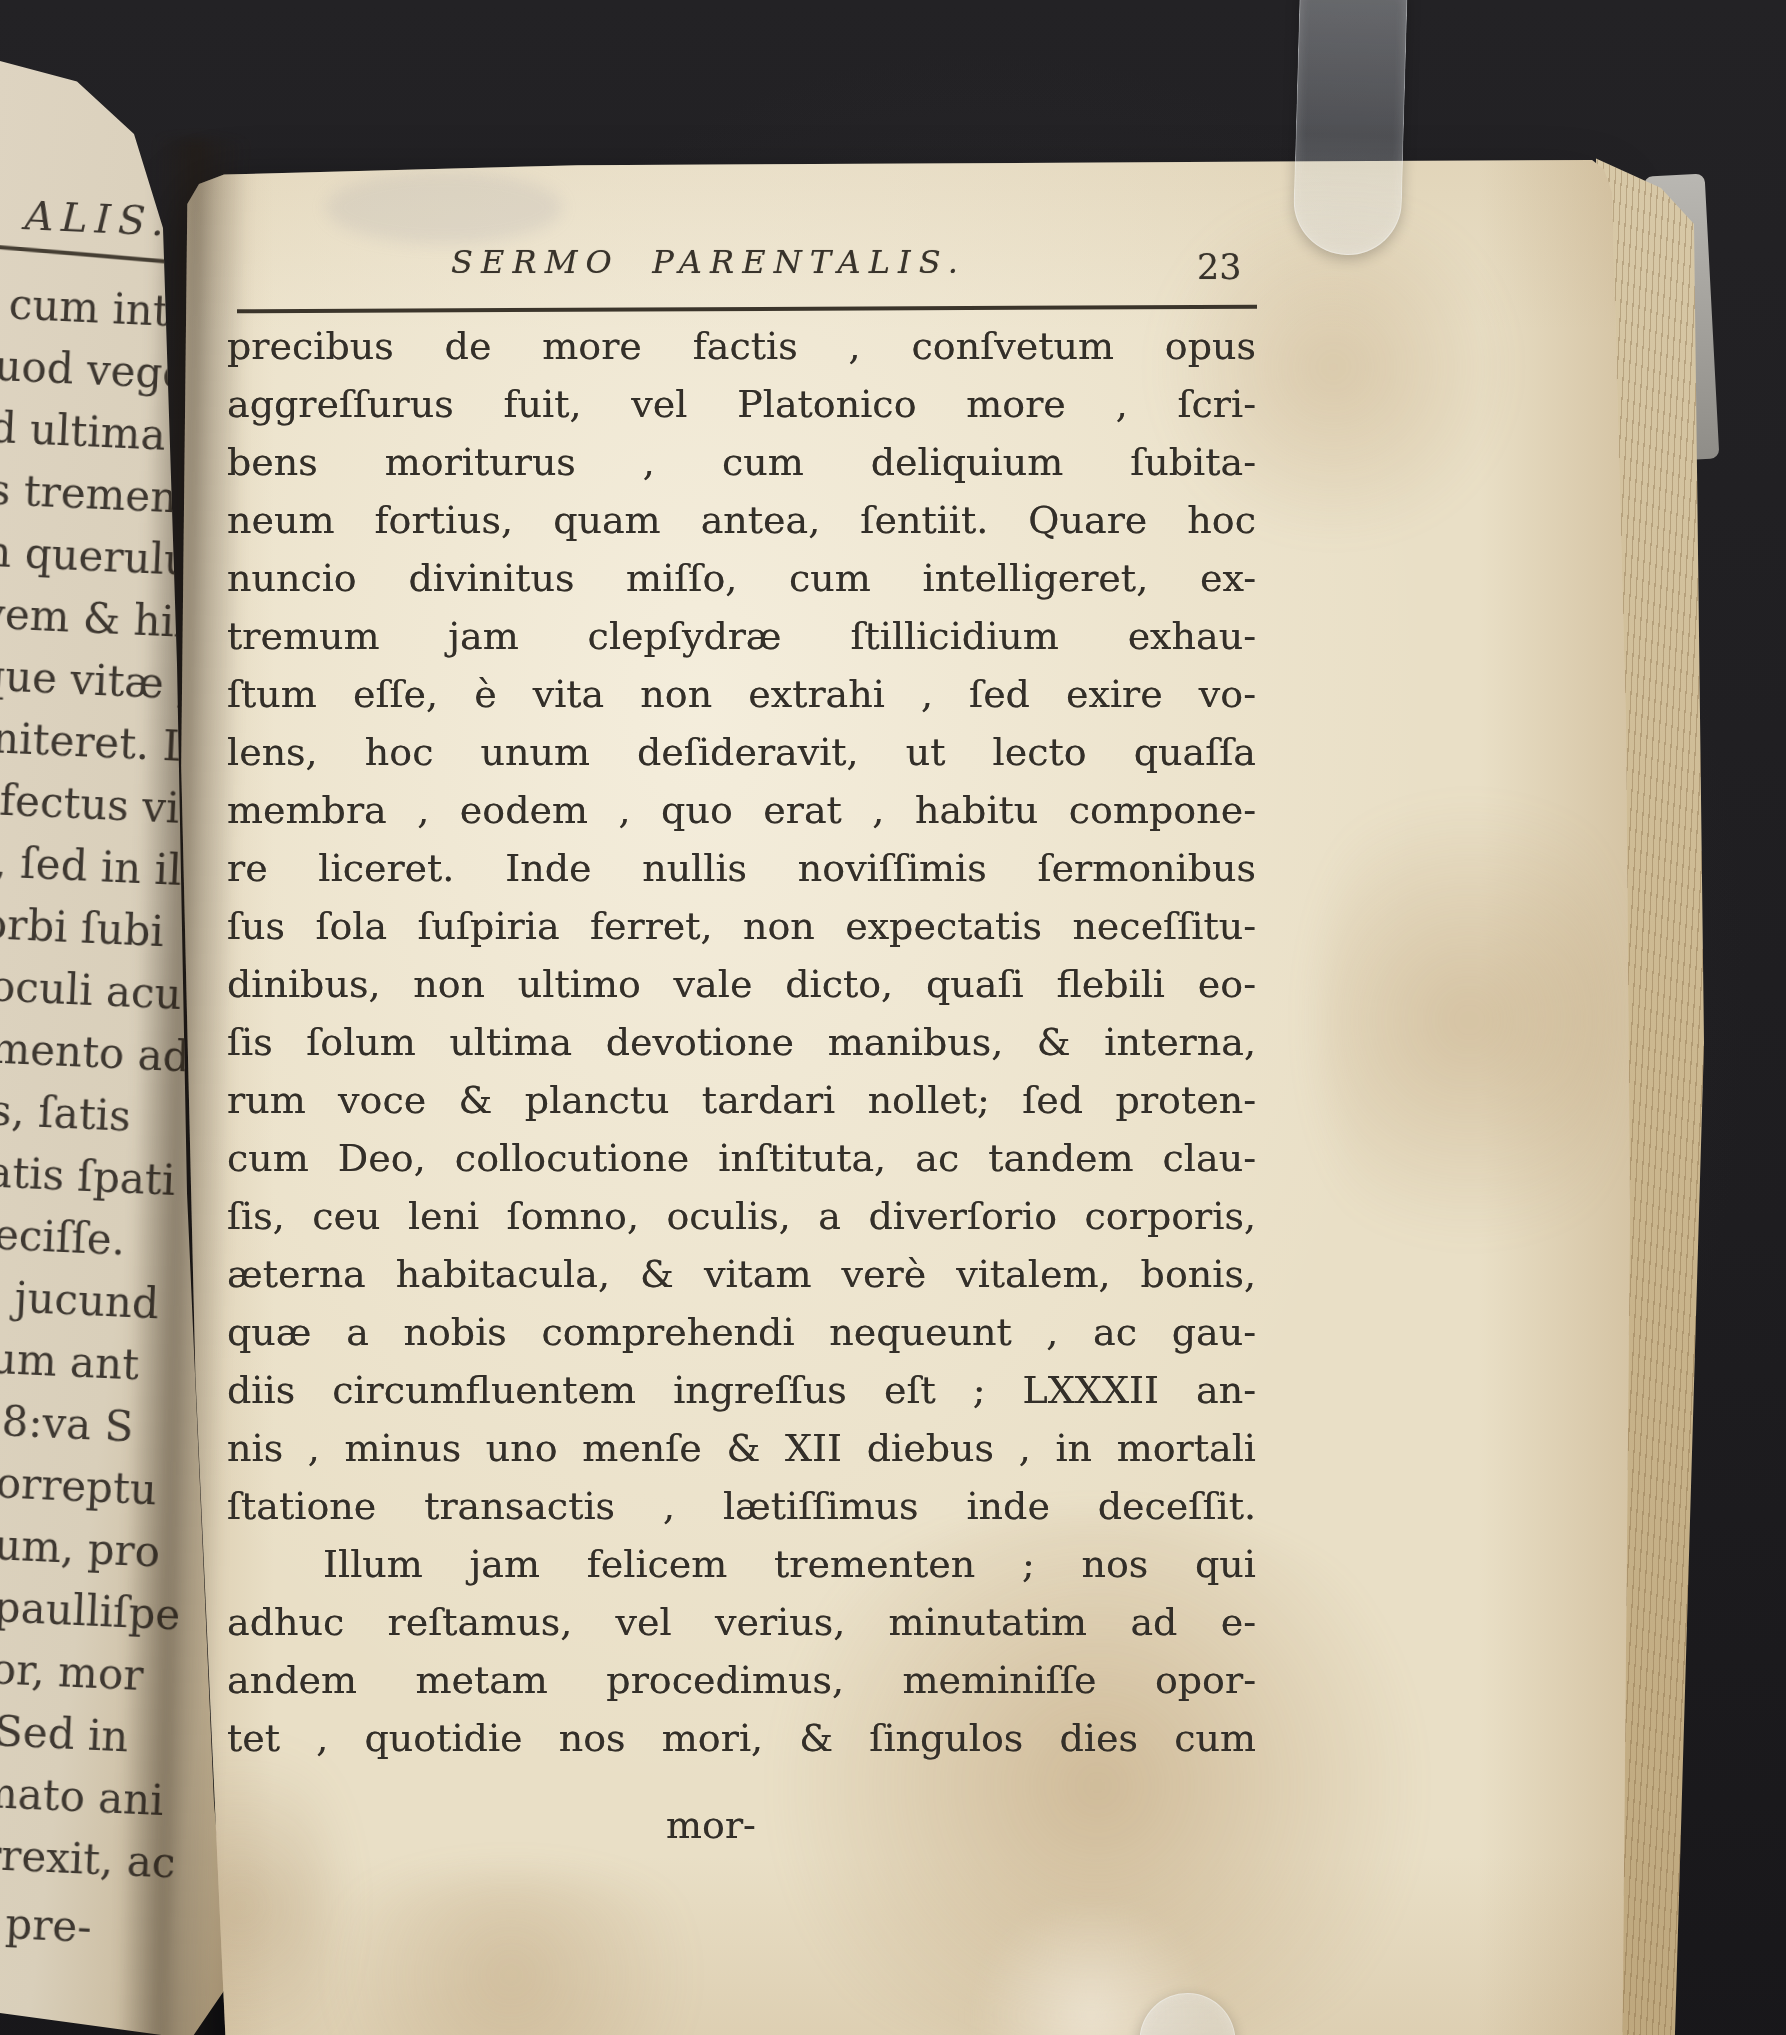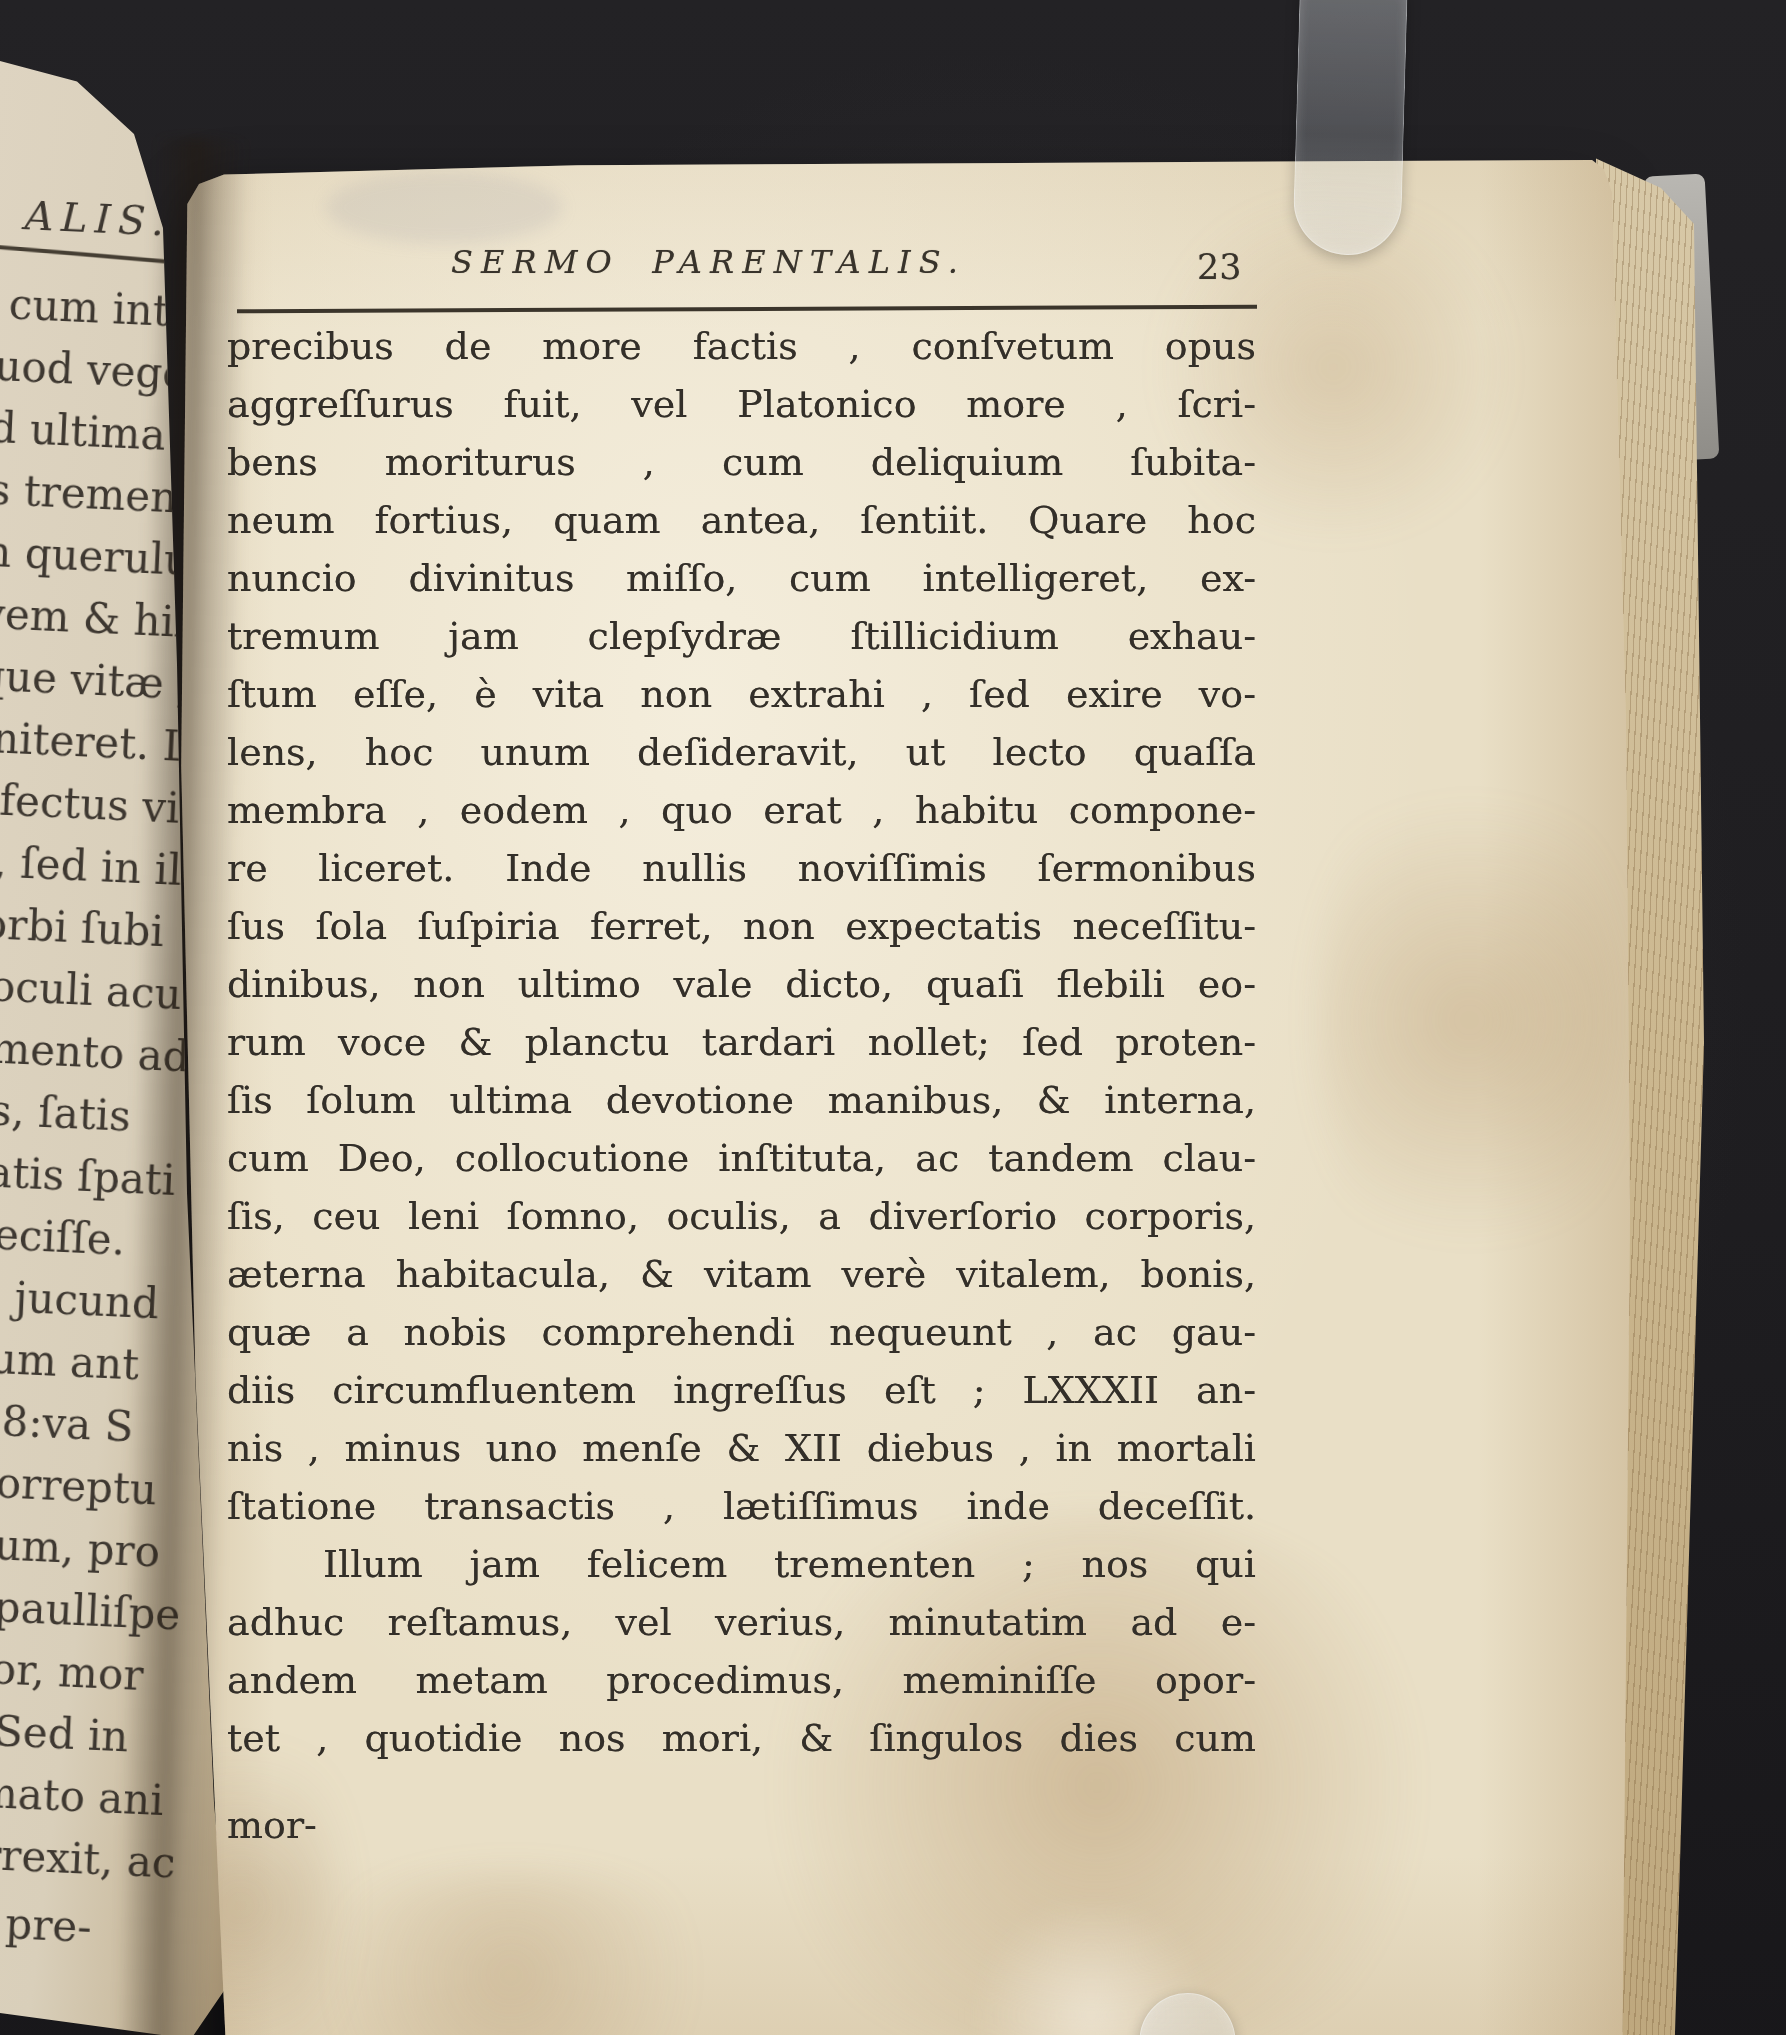--- a/index.html
+++ b/index.html
@@ -148,21 +148,21 @@
     font-size: 38px; color: #332f29;
     text-shadow: 0 0 0.6px rgba(40,35,28,0.55);
   }
   .line {
     height: 58px; line-height: 58px;
     text-align: justify; text-align-last: justify;
   }
   .line.indent { padding-left: 96px; }
   .catchword-line {
     margin-top: 28.5px; height: 58px; line-height: 58px;
-    text-align: left; padding-right: 61px;
+    text-align: center; padding-right: 61px;
   }
 
   
   .strap {
     position: absolute; z-index: 10;
     background: linear-gradient(180deg, rgba(228,233,238,0.36) 0%,
         rgba(208,215,222,0.26) 55%, rgba(225,231,238,0.36) 100%);
     box-shadow: inset 0 0 12.2px rgba(255,255,255,0.18), 0 4.1px 14.2px rgba(0,0,0,0.22);
   }
   .strap-top {
@@ -243,22 +243,22 @@
       <div class="line">bens moriturus , cum deliquium ſubita-</div>
       <div class="line">neum fortius, quam antea, ſentiit. Quare hoc</div>
       <div class="line">nuncio divinitus miſſo, cum intelligeret, ex-</div>
       <div class="line">tremum jam clepſydræ ſtillicidium exhau-</div>
       <div class="line">ſtum eſſe, è vita non extrahi , ſed exire vo-</div>
       <div class="line">lens, hoc unum deſideravit, ut lecto quaſſa</div>
       <div class="line">membra , eodem , quo erat , habitu compone-</div>
       <div class="line">re liceret. Inde nullis noviſſimis ſermonibus</div>
       <div class="line">ſus ſola ſuſpiria ferret, non expectatis neceſſitu-</div>
       <div class="line">dinibus, non ultimo vale dicto, quaſi flebili eo-</div>
+      <div class="line">ſis ſolum ultima devotione manibus, &amp; interna,</div>
       <div class="line">rum voce &amp; planctu tardari nollet; ſed proten-</div>
-      <div class="line">ſis ſolum ultima devotione manibus, &amp; interna,</div>
       <div class="line">cum Deo, collocutione inſtituta, ac tandem clau-</div>
       <div class="line">ſis, ceu leni ſomno, oculis, a diverſorio corporis,</div>
       <div class="line">æterna habitacula, &amp; vitam verè vitalem, bonis,</div>
       <div class="line">quæ a nobis comprehendi nequeunt , ac gau-</div>
       <div class="line">diis circumfluentem ingreſſus eſt ; LXXXII an-</div>
       <div class="line">nis , minus uno menſe &amp; XII diebus , in mortali</div>
       <div class="line">ſtatione transactis , lætiſſimus inde deceſſit.</div>
       <div class="line indent">Illum jam felicem trementen ; nos qui</div>
       <div class="line">adhuc reſtamus, vel verius, minutatim ad e-</div>
       <div class="line">andem metam procedimus, meminiſſe opor-</div>

